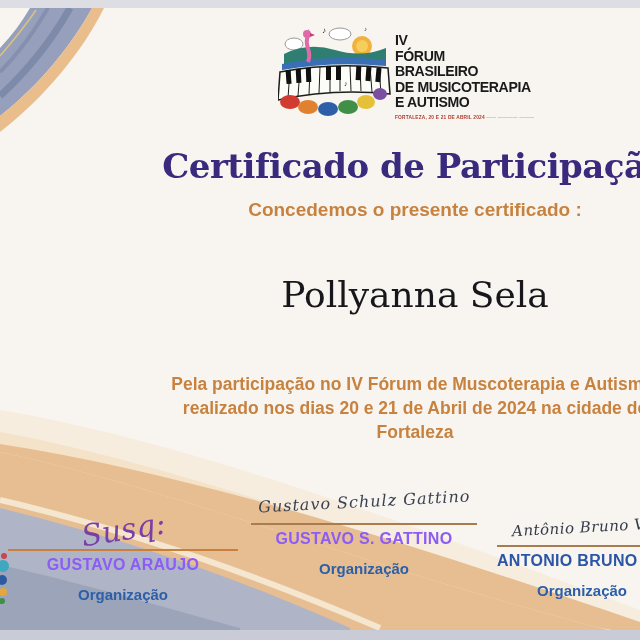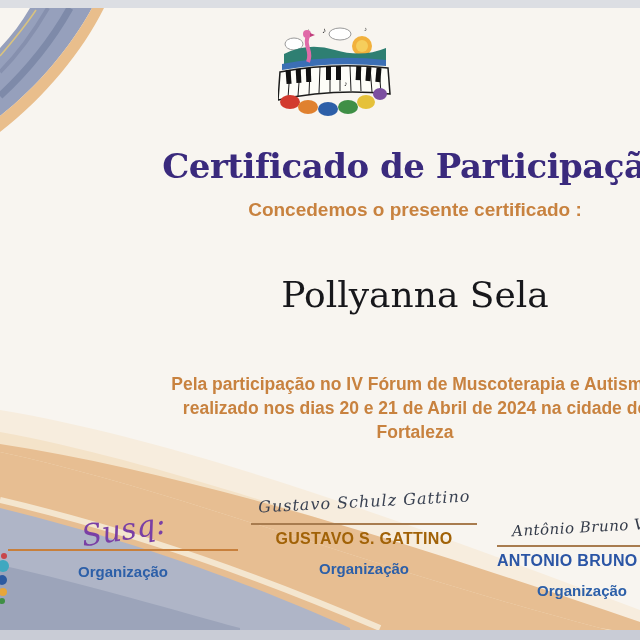--- a/index.html
+++ b/index.html
@@ -53,21 +53,21 @@
     font-weight:bold;font-size:17.5px;line-height:24px;color:#C8823F;white-space:nowrap;
   }
 
   
   .sig-block{position:absolute;text-align:center;}
   .sig-hand{
     font-family:"DejaVu Serif", serif;font-style:italic;white-space:nowrap;
   }
   .sig-line{height:2px;margin:0 auto;}
   .sig-name{
-    font-weight:bold;font-size:16px;letter-spacing:.3px;color:#a16207;
+    font-weight:bold;font-size:16px;letter-spacing:.3px;color:#8b5cf6;
     margin-top:5px;white-space:nowrap;
   }
   .sig-role{
     font-weight:bold;font-size:15px;color:#2C5FA8;margin-top:12px;white-space:nowrap;
   }
 
   .sig-left{left:2px;top:504px;width:242px;}
   .sig-left .sig-hand{font-size:30px;color:#7A3FA5;transform:rotate(-9deg);display:inline-block;margin-bottom:2px;}
   .sig-left .sig-line{width:230px;background:#C8803C;}
 
@@ -157,35 +157,44 @@
       </g>
 
       <ellipse cx="12" cy="78" rx="10" ry="7" fill="#D23B2F"></ellipse>
       <ellipse cx="30" cy="83" rx="10" ry="7" fill="#E0812F"></ellipse>
       <ellipse cx="50" cy="85" rx="10" ry="7" fill="#2D5FA8"></ellipse>
       <ellipse cx="70" cy="83" rx="10" ry="7" fill="#3F8F46"></ellipse>
       <ellipse cx="88" cy="78" rx="9" ry="7" fill="#E5C13A"></ellipse>
       <ellipse cx="102" cy="70" rx="7" ry="6" fill="#7B4FA0"></ellipse>
       <text x="66" y="62" font-size="7" fill="#222">♪</text>
     </svg>
+    <div class="logo-text">
+      <div class="logo-line">IV</div>
+      <div class="logo-line">FÓRUM</div>
+      <div class="logo-line">BRASILEIRO</div>
+      <div class="logo-line">DE MUSICOTERAPIA</div>
+      <div class="logo-line">E AUTISMO</div>
+      <div class="logo-sub"><span>FORTALEZA, 20 E 21 DE ABRIL 2024</span> <span class="faded">—— ———— ———</span></div>
+    </div>
   </div>
 
   <h1 class="title">Certificado de Participação</h1>
   <div class="subtitle">Concedemos o presente certificado :</div>
   <div class="recipient">Pollyanna Sela</div>
 
   <div class="body-text">
     <div class="body-line">Pela participação no IV Fórum de Muscoterapia e Autismo,</div>
     <div class="body-line">realizado nos dias 20 e 21 de Abril de 2024 na cidade de</div>
     <div class="body-line">Fortaleza</div>
   </div>
 
   <div class="sig-block sig-left">
     <div class="sig-hand">Susq:</div>
     <div class="sig-line"></div>
+    <div class="sig-name">GUSTAVO ARAUJO</div>
     <div class="sig-role">Organização</div>
   </div>
 
   <div class="sig-block sig-mid">
     <div class="sig-hand">Gustavo Schulz Gattino</div>
     <div class="sig-line"></div>
     <div class="sig-name">GUSTAVO S. GATTINO</div>
     <div class="sig-role">Organização</div>
   </div>
 

